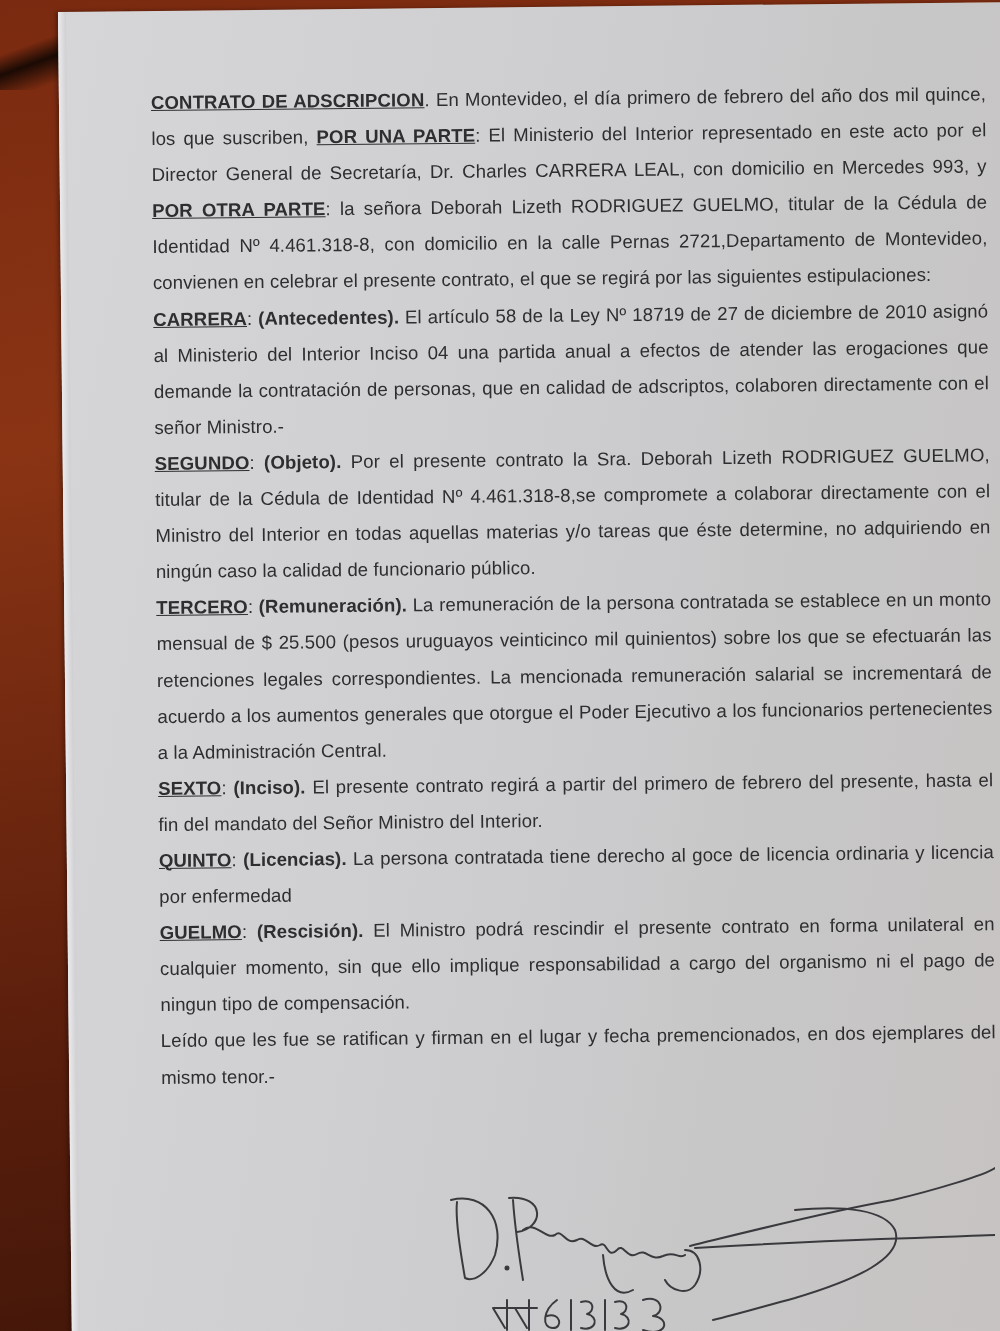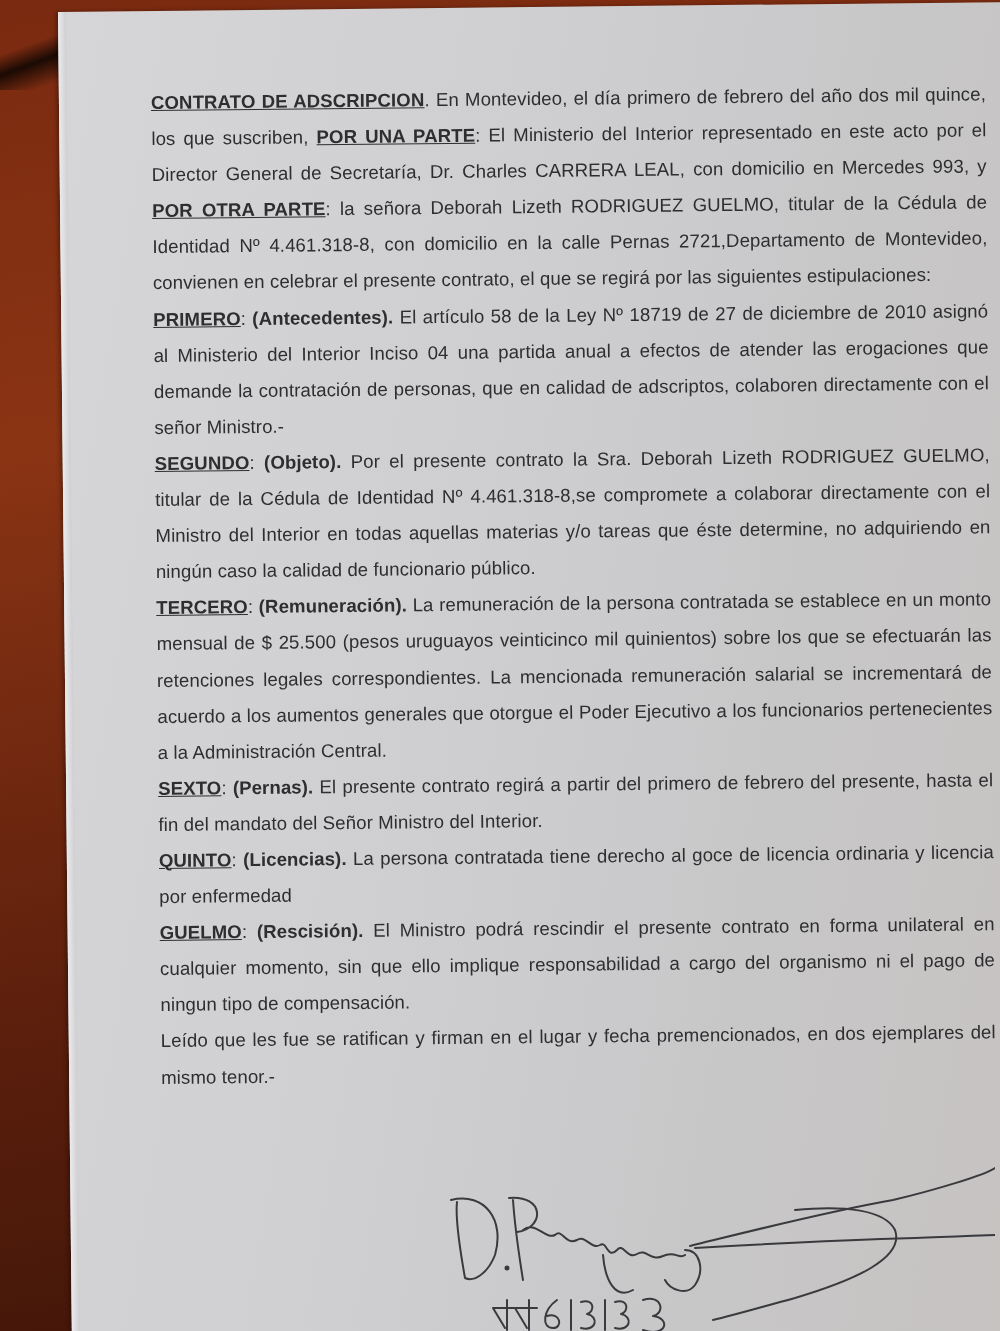--- a/index.html
+++ b/index.html
@@ -45,33 +45,33 @@
 <div class="shadow-edge"></div>
 
 <div class="paper">
   <div class="text">
 
     <p class="para">
       <span class="lead">CONTRATO DE ADSCRIPCION</span><span>. En Montevideo, el día primero de febrero del año dos mil quince, los que suscriben, </span><span class="lead">POR UNA PARTE</span><span>: El Ministerio del Interior representado en este acto por el Director General de Secretaría, Dr. Charles CARRERA LEAL, con domicilio en Mercedes 993, y </span><span class="lead">POR OTRA PARTE</span><span>: la señora Deborah Lizeth RODRIGUEZ GUELMO, titular de la Cédula de Identidad Nº 4.461.318-8, con domicilio en la calle Pernas 2721,Departamento de Montevideo, convienen en celebrar el presente contrato, el que se regirá por las siguientes estipulaciones:</span>
     </p>
 
     <p class="para">
-      <span class="lead">PRIMERO</span><span>: </span><span class="sub">(Antecedentes).</span><span> El artículo 58 de la Ley Nº 18719 de 27 de diciembre de 2010 asignó al Ministerio del Interior Inciso 04 una partida anual a efectos de atender las erogaciones que demande la contratación de personas, que en calidad de adscriptos, colaboren directamente con el señor Ministro.-</span>
+      <span class="lead">CARRERA</span><span>: </span><span class="sub">(Antecedentes).</span><span> El artículo 58 de la Ley Nº 18719 de 27 de diciembre de 2010 asignó al Ministerio del Interior Inciso 04 una partida anual a efectos de atender las erogaciones que demande la contratación de personas, que en calidad de adscriptos, colaboren directamente con el señor Ministro.-</span>
     </p>
 
     <p class="para">
       <span class="lead">SEGUNDO</span><span>: </span><span class="sub">(Objeto).</span><span> Por el presente contrato la Sra. Deborah Lizeth RODRIGUEZ GUELMO, titular de la Cédula de Identidad Nº 4.461.318-8,se compromete a colaborar directamente con el Ministro del Interior en todas aquellas materias y/o tareas que éste determine, no adquiriendo en ningún caso la calidad de funcionario público.</span>
     </p>
 
     <p class="para">
       <span class="lead">TERCERO</span><span>: </span><span class="sub">(Remuneración).</span><span> La remuneración de la persona contratada se establece en un monto mensual de $ 25.500 (pesos uruguayos veinticinco mil quinientos) sobre los que se efectuarán las retenciones legales correspondientes. La mencionada remuneración salarial se incrementará de acuerdo a los aumentos generales que otorgue el Poder Ejecutivo a los funcionarios pertenecientes a la Administración Central.</span>
     </p>
 
     <p class="para">
-      <span class="lead">SEXTO</span><span>: </span><span class="sub">(Pernas).</span><span> El presente contrato regirá a partir del primero de febrero del presente, hasta el fin del mandato del Señor Ministro del Interior.</span>
+      <span class="lead">SEXTO</span><span>: </span><span class="sub">(Inciso).</span><span> El presente contrato regirá a partir del primero de febrero del presente, hasta el fin del mandato del Señor Ministro del Interior.</span>
     </p>
 
     <p class="para">
       <span class="lead">QUINTO</span><span>: </span><span class="sub">(Licencias).</span><span> La persona contratada tiene derecho al goce de licencia ordinaria y licencia por enfermedad</span>
     </p>
 
     <p class="para">
       <span class="lead">GUELMO</span><span>: </span><span class="sub">(Rescisión).</span><span> El Ministro podrá rescindir el presente contrato en forma unilateral en cualquier momento, sin que ello implique responsabilidad a cargo del organismo ni el pago de ningun tipo de compensación.</span>
     </p>
 

